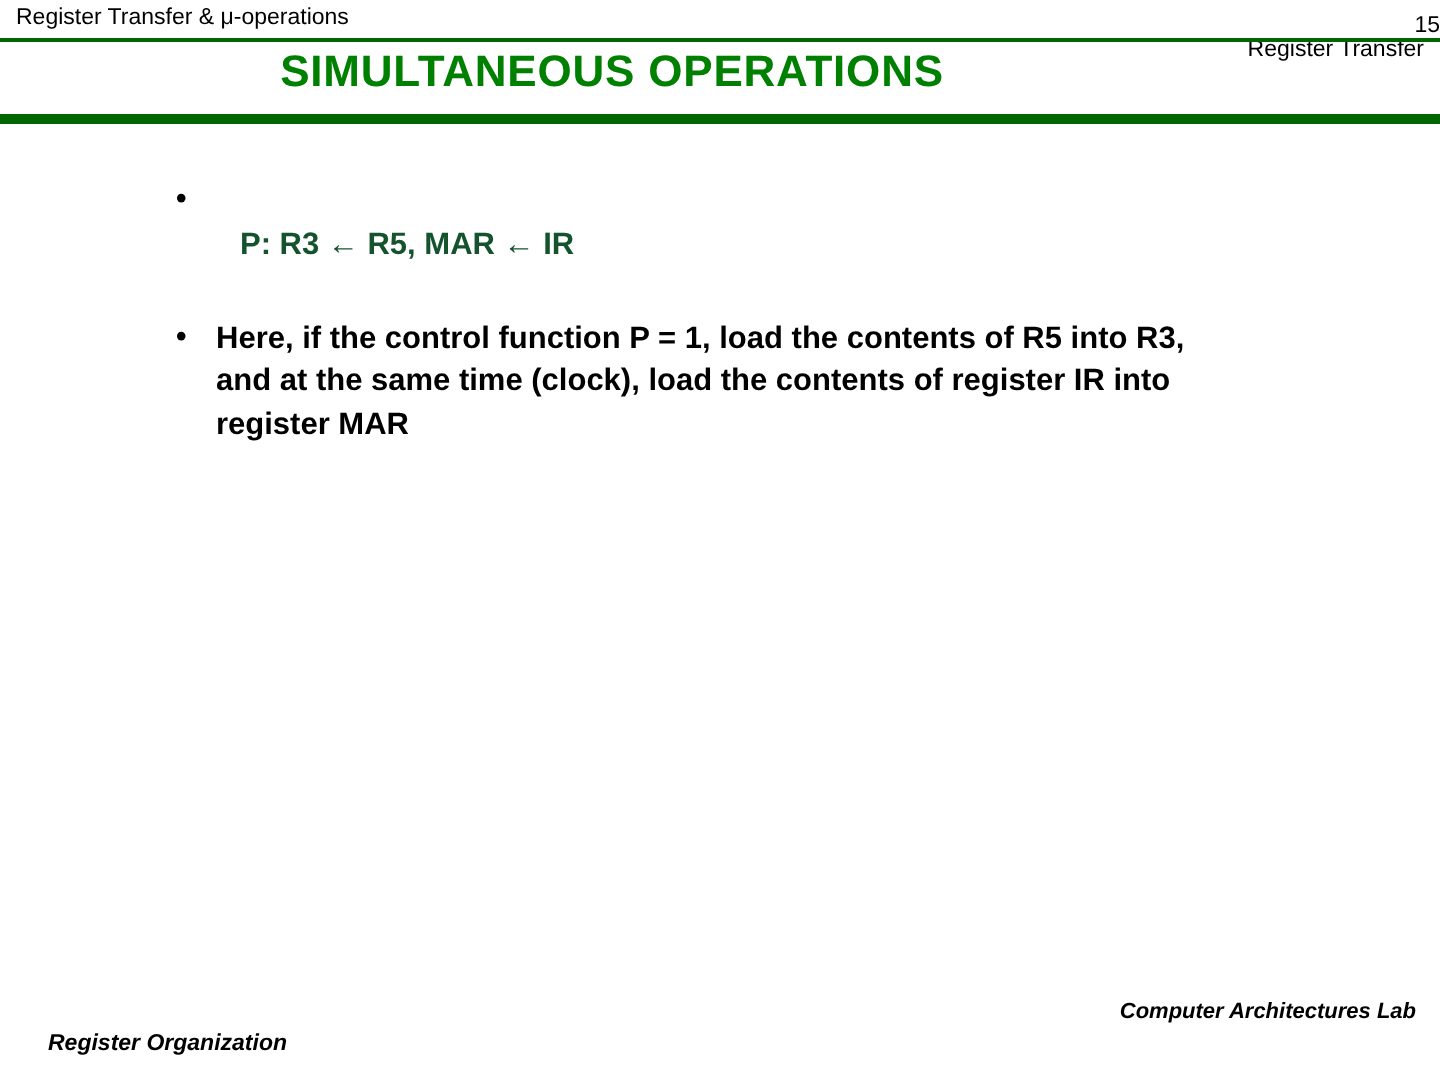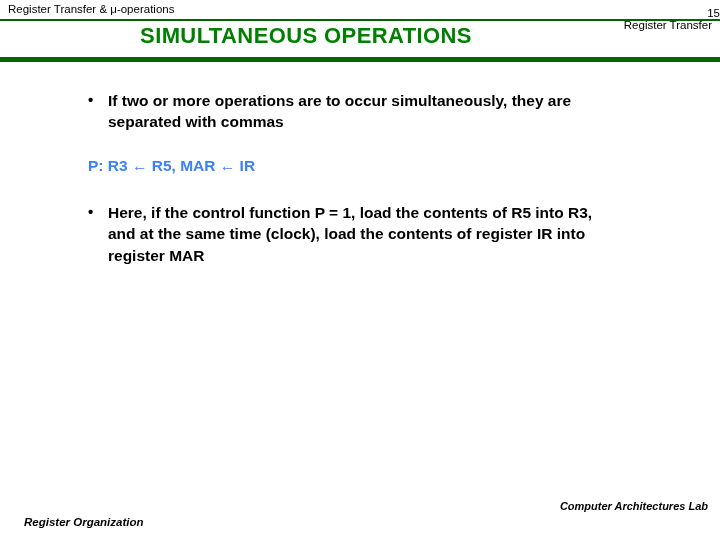--- a/index.html
+++ b/index.html
@@ -100,24 +100,24 @@
   }
   .bullet .dot {
     position: absolute;
     left: 88px;
     top: 0;
     font-size: 15px;
     font-weight: bold;
   }
   .expr {
     margin-top: 24px;
-    padding-left: 88px;
+    padding-left: 120px;
     font-size: 15.5px;
     font-weight: bold;
-    color: #3b82f6;
+    color: #14532d;
   }
   .spacer-1 { height: 27px; }
   
   .footer-left {
     position: absolute;
     left: 24px;
     bottom: 12px;
     font-size: 11.5px;
     font-weight: bold;
     font-style: italic;
@@ -147,21 +147,20 @@
   <div class="rule-top"></div>
 
   <div class="title">SIMULTANEOUS OPERATIONS</div>
 
   <div class="rule-bottom"></div>
 
   <div class="body">
 
     <div class="bullet">
       <span class="dot">•</span>
-      <span>If two or more operations are to occur simultaneously, they are separated with commas</span>
     </div>
 
     <div class="expr">P:  R3 ← R5, MAR ← IR</div>
 
     <div class="spacer-1"></div>
 
     <div class="bullet">
       <span class="dot">•</span>
       <span>Here, if the control function P = 1, load the contents of R5 into R3, and at the same time (clock), load the contents of register IR into register MAR</span>
     </div>

